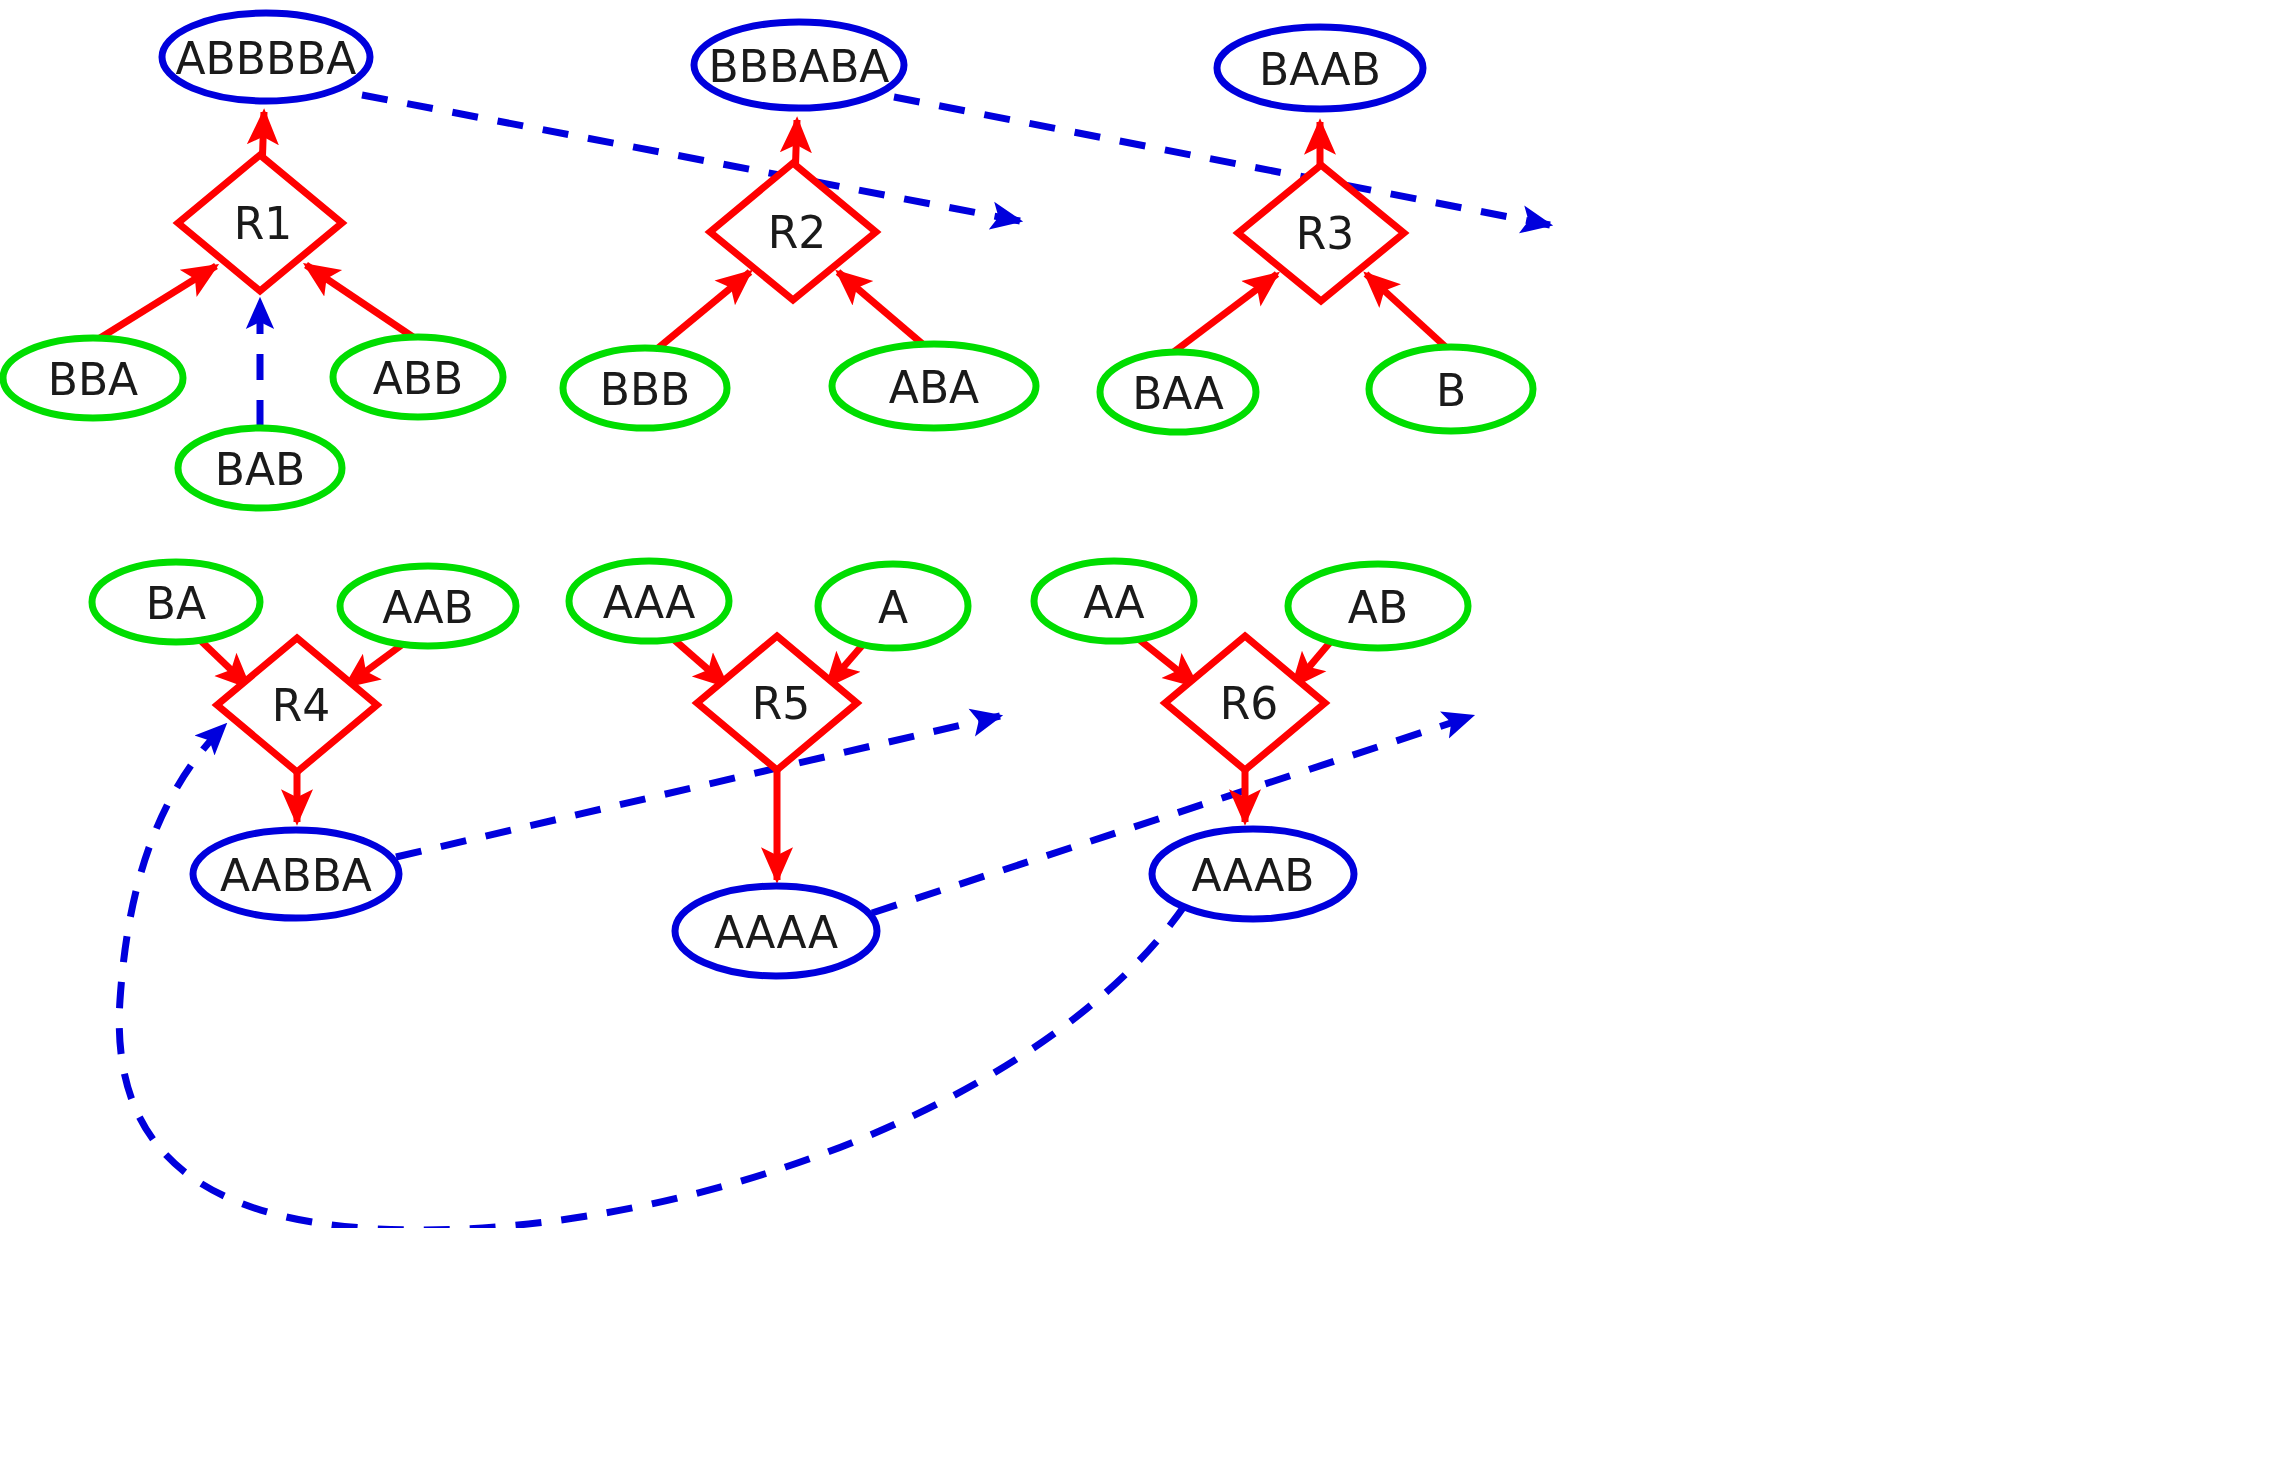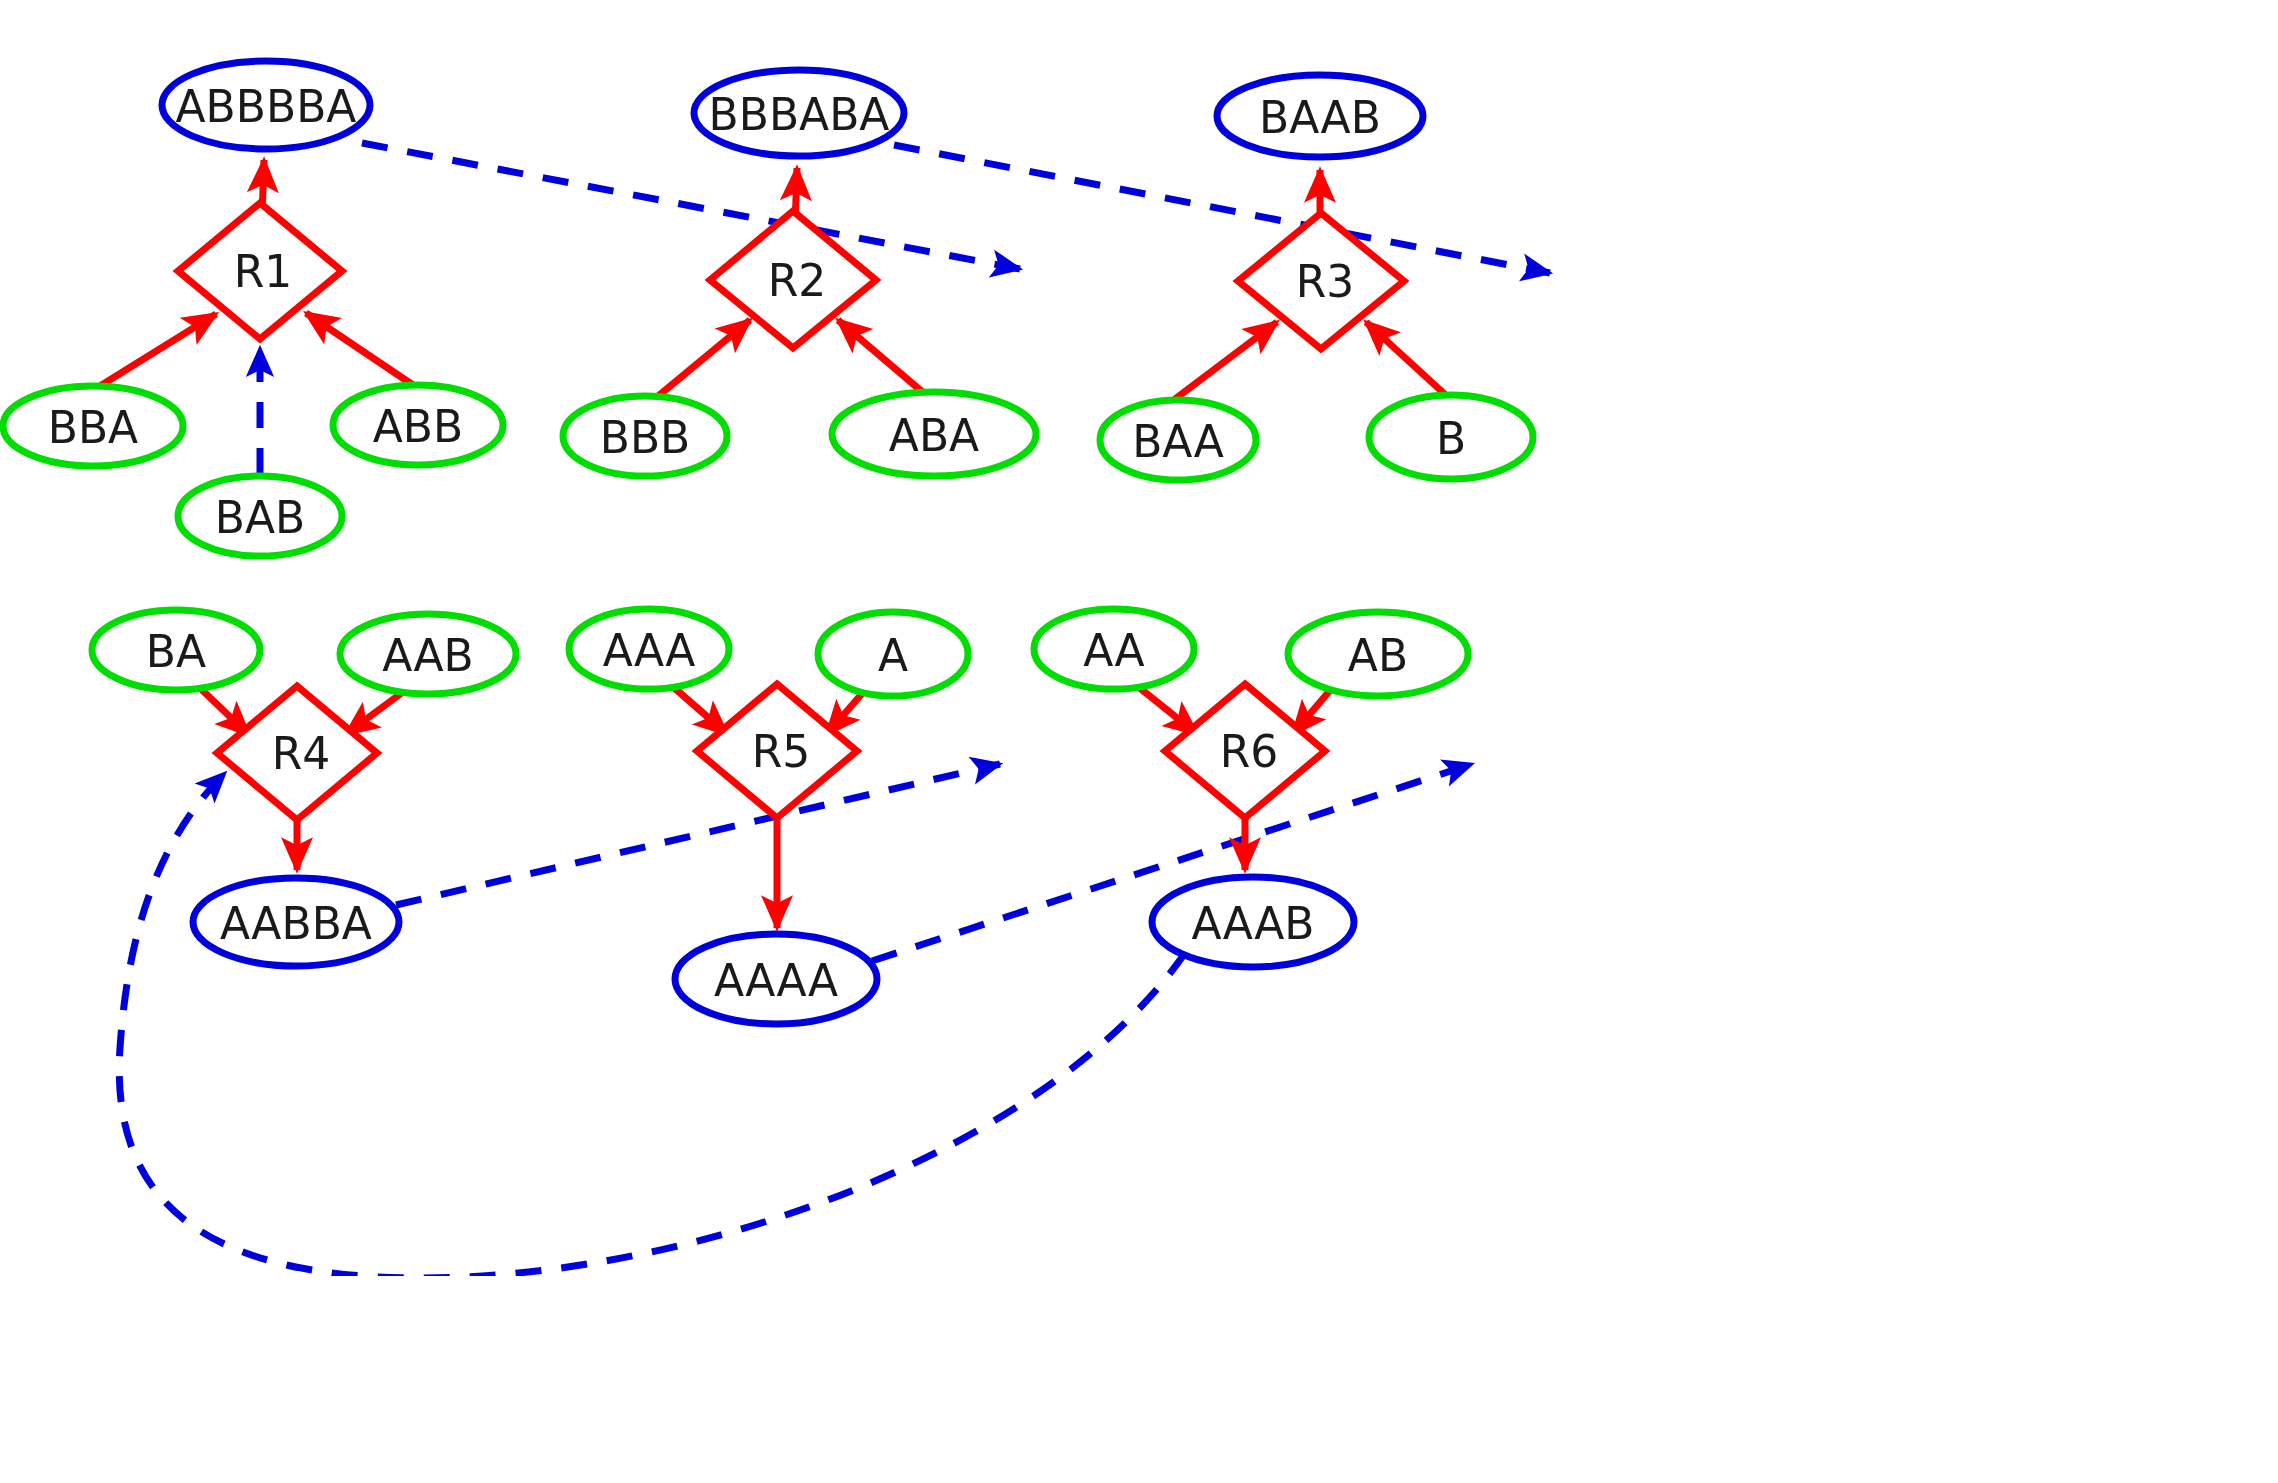--- a/index.html
+++ b/index.html
@@ -10,21 +10,20 @@
   }
   body {
     font-family: "DejaVu Sans", sans-serif;
   }
   #canvas-wrap {
     position: relative;
     width: 2278px;
     height: 1228px;
     background: #ffffff;
     overflow: hidden;
-    margin-top: 48px;
   }
   svg#graph {
     display: block;
     width: 2278px;
     height: 1483px;
   }
   .node-label {
     font-family: "DejaVu Sans", sans-serif;
     font-size: 44px;
     fill: #1a1a1a;

